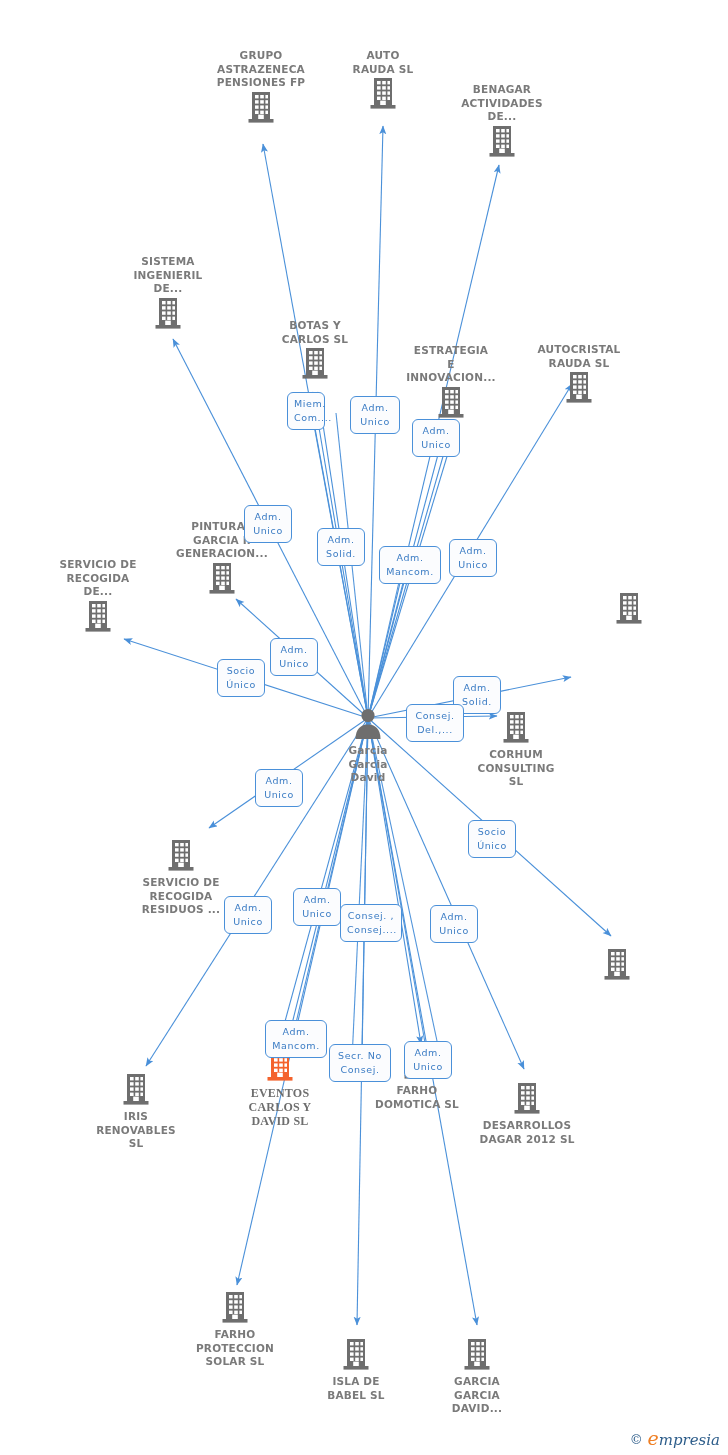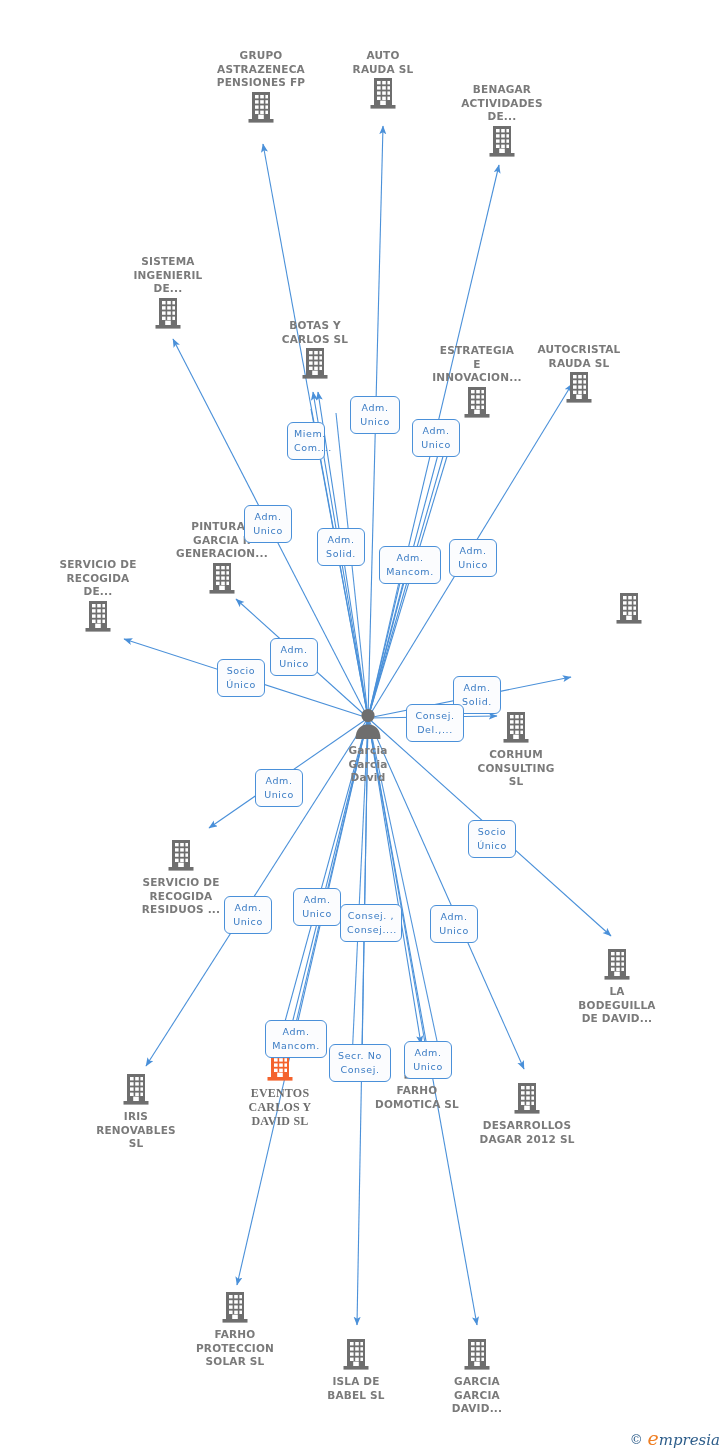--- a/index.html
+++ b/index.html
@@ -233,21 +233,21 @@
               <rect x="18.4" y="15.4" width="2.6" height="3.4"></rect>
               <rect x="8" y="20.6" width="3.6" height="3.4"></rect>
               <rect x="13.2" y="20.6" width="3.6" height="3.4"></rect>
               <rect x="18.4" y="20.6" width="2.6" height="3.4"></rect>
               <rect x="11.2" y="24.6" width="5.6" height="4.4"></rect>
             </g>
           </svg></span>
         <span class="label">BOTAS Y
 CARLOS  SL</span>
       </div>
-      <div class="node label-top" style="left: 477px; top: 344px; text-align: center;">
+      <div class="node label-top" style="left: 451px; top: 344px; text-align: center;">
         <span class="icon"><svg width="28" height="34" viewBox="0 0 28 34">
             <rect x="5" y="2" width="18" height="27" fill="#6e6e6e"></rect>
             <rect x="1.5" y="29" width="25" height="3.6" fill="#6e6e6e"></rect>
             <g fill="#ffffff">
               <rect x="8" y="5" width="3.6" height="3.4"></rect>
               <rect x="13.2" y="5" width="3.6" height="3.4"></rect>
               <rect x="18.4" y="5" width="2.6" height="3.4"></rect>
               <rect x="8" y="10.2" width="3.6" height="3.4"></rect>
               <rect x="13.2" y="10.2" width="3.6" height="3.4"></rect>
               <rect x="18.4" y="10.2" width="2.6" height="3.4"></rect>
@@ -417,23 +417,20 @@
               <rect x="18.4" y="10.2" width="2.6" height="3.4"></rect>
               <rect x="8" y="15.4" width="3.6" height="3.4"></rect>
               <rect x="13.2" y="15.4" width="3.6" height="3.4"></rect>
               <rect x="18.4" y="15.4" width="2.6" height="3.4"></rect>
               <rect x="8" y="20.6" width="3.6" height="3.4"></rect>
               <rect x="13.2" y="20.6" width="3.6" height="3.4"></rect>
               <rect x="18.4" y="20.6" width="2.6" height="3.4"></rect>
               <rect x="11.2" y="24.6" width="5.6" height="4.4"></rect>
             </g>
           </svg></span>
-        <span class="label">LA
-BODEGUILLA
-DE DAVID...</span>
       </div>
       <div class="node label-bot highlight" style="left: 280px; top: 1048px;">
         <span class="icon"><svg width="28" height="34" viewBox="0 0 28 34">
             <rect x="5" y="2" width="18" height="27" fill="#f4622c"></rect>
             <rect x="1.5" y="29" width="25" height="3.6" fill="#f4622c"></rect>
             <g fill="#ffffff">
               <rect x="8" y="5" width="3.6" height="3.4"></rect>
               <rect x="13.2" y="5" width="3.6" height="3.4"></rect>
               <rect x="18.4" y="5" width="2.6" height="3.4"></rect>
               <rect x="8" y="10.2" width="3.6" height="3.4"></rect>
@@ -589,21 +586,21 @@
               <rect x="11.2" y="24.6" width="5.6" height="4.4"></rect>
             </g>
           </svg></span>
         <span class="label">GARCIA
 GARCIA
 DAVID...</span>
       </div>
     </div>
 
   <div id="chip-layer">
-      <div class="chip" style="left: 287px; top: 422px; width: 38px; height: 38px;">Miem.
+      <div class="chip" style="left: 287px; top: 392px; width: 38px; height: 38px;">Miem.
 Com....</div>
       <div class="chip" style="left: 350px; top: 396px; width: 50px; height: 38px;">Adm.
 Unico</div>
       <div class="chip" style="left: 412px; top: 419px; width: 48px; height: 38px;">Adm.
 Unico</div>
       <div class="chip" style="left: 244px; top: 505px; width: 48px; height: 38px;">Adm.
 Unico</div>
       <div class="chip" style="left: 317px; top: 528px; width: 48px; height: 38px;">Adm.
 Solid.</div>
       <div class="chip" style="left: 379px; top: 546px; width: 62px; height: 38px;">Adm.

